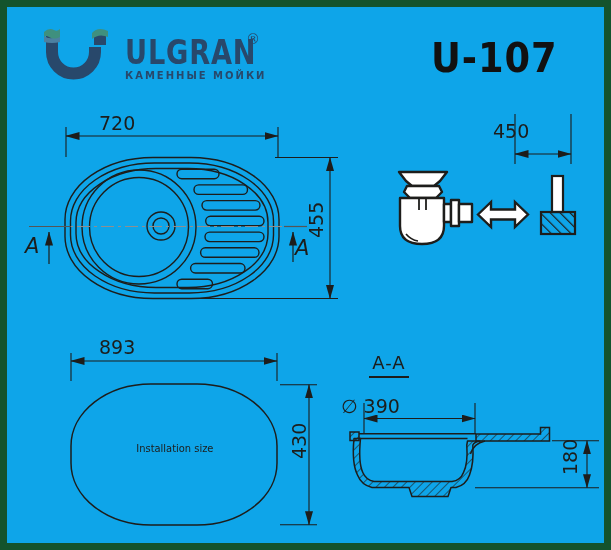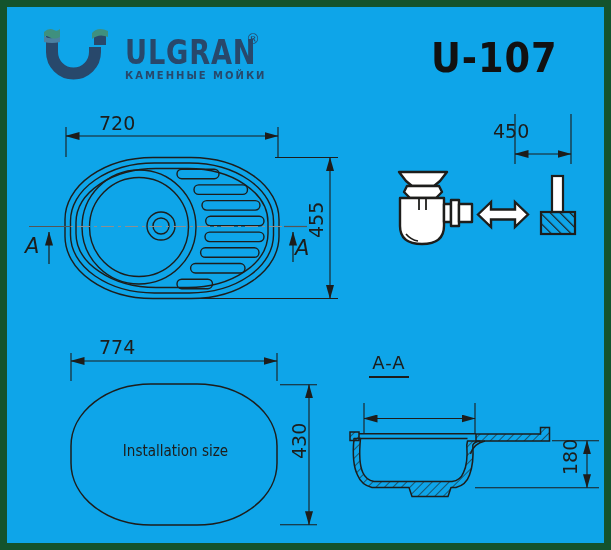--- a/index.html
+++ b/index.html
@@ -31,21 +31,21 @@
     transform-origin:right top;white-space:nowrap;
   }
   .sec-title{
     position:absolute;left:307px;top:345px;width:150px;text-align:center;
   }
   .sec-title span{
     display:inline-block;font-size:18px;color:#1d1d1b;letter-spacing:1px;
     border-bottom:2px solid #1d1d1b;padding:0 3px 3px 3px;
   }
   .install-cap{position:absolute;left:68px;top:435px;width:200px;text-align:center;
-    font-size:15px;color:#1d1d1b;white-space:nowrap;}
+    font-size:11px;color:#1d1d1b;white-space:nowrap;}
   .install-cap span{display:inline-block;transform:scaleX(0.9);}
 </style>
 </head>
 <body>
 
 <div class="page">
 
   <svg class="draw" style="left:34px;top:18px;" width="76" height="56" viewBox="0 0 76 56">
     <path d="M11,11 V27 A21.5 21.5 0 0 0 54,27 V22" fill="none" stroke-width="12" stroke-linecap="butt" stroke="#28486B"></path>
     <path d="M3,11 Q9,15 14,12 Q17,10 19,11 L19,17 Q11,19 3,17 Z" fill="#4C80A1"></path>
@@ -182,28 +182,29 @@
   <div class="lbl" style="left:92px;top:106px;width:150px;">720</div>
 
   <div class="lbl rot" style="left:299px;top:231px;">455</div>
 
   <div class="lbl ital" style="left:18px;top:227px;width:30px;">A</div>
 
   <div class="lbl ital" style="left:288px;top:229px;width:30px;">A</div>
 
   <div class="lbl" style="left:486px;top:114px;width:100px;">450</div>
 
-  <div class="lbl" style="left:92px;top:330px;width:150px;">774</div>
+  <div class="lbl" style="left:92px;top:330px;width:150px;">893</div>
 
   <div class="lbl rot" style="left:282px;top:452px;">430</div>
 
   <div class="install-cap">
     <span>Installation size</span>
   </div>
 
   <div class="sec-title">
     <span>A-A</span>
   </div>
 
+  <div class="lbl" style="left:334px;top:389px;width:150px;">∅ 390</div>
 
   <div class="lbl rot" style="left:553px;top:468px;">180</div>
 
 </div>
 
 </body></html>

